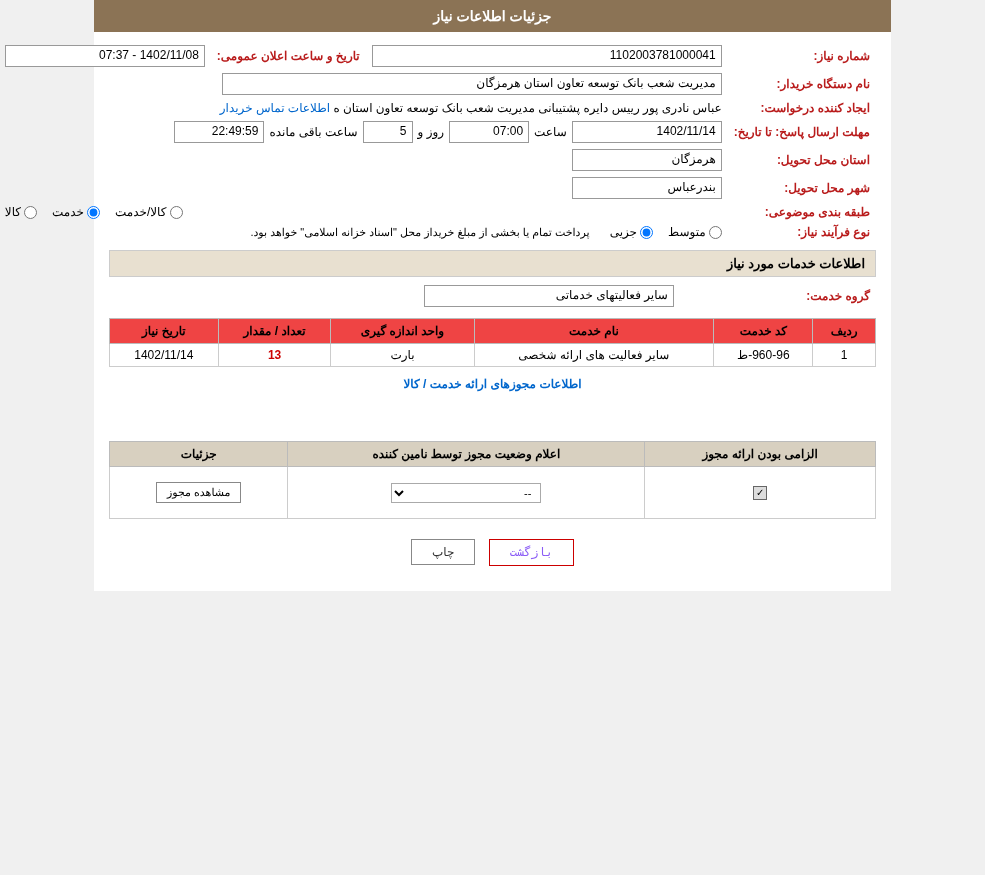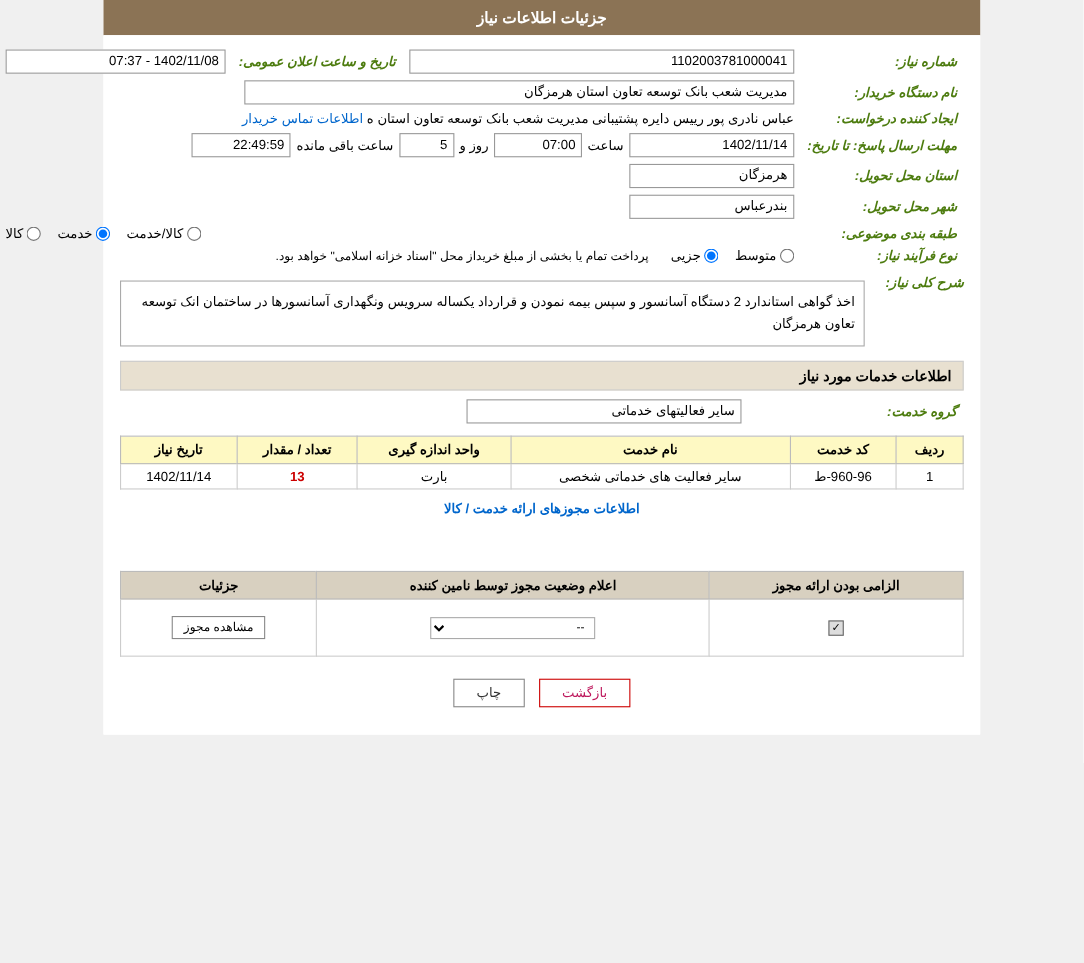--- a/index.html
+++ b/index.html
@@ -29,27 +29,26 @@
     .info-table {
       width: 100%;
       border-collapse: collapse;
       margin-bottom: 8px;
     }
     .info-table td {
       padding: 3px 6px;
       vertical-align: middle;
     }
     .label-cell {
-      color: #4d7c0f;
+      color: #b91c1c;
       font-weight: bold;
       white-space: nowrap;
       text-align: right;
       padding-left: 10px;
       width: auto;
-      font-style: italic;
     }
     .value-cell {
       text-align: right;
     }
     .input-box {
       border: 1px solid #999;
       padding: 2px 5px;
       background: #fff;
       display: inline-block;
       min-width: 200px;
@@ -99,21 +98,21 @@
       font-size: 12px;
       line-height: 1.7;
     }
     .data-table {
       width: 100%;
       border-collapse: collapse;
       border: 1px solid #ccc;
       margin: 5px 0;
     }
     .data-table th {
-      background: #fef9c3;
+      background: #ef4444;
       border: 1px solid #bbb;
       padding: 5px 8px;
       text-align: center;
       font-weight: bold;
     }
     .data-table td {
       border: 1px solid #ccc;
       padding: 4px 8px;
       text-align: center;
       vertical-align: middle;
@@ -175,25 +174,25 @@
       font-size: 11px;
       min-width: 150px;
     }
     .footer-buttons {
       text-align: center;
       padding: 15px;
     }
     .btn-back {
       background: #fff;
       border: 1px solid #cc0000;
-      color: #be185d;
+      color: #8b5cf6;
       padding: 5px 20px;
       margin: 0 5px;
       cursor: pointer;
-      font-family: Liberation Sans, sans-serif;
+      font-family: Liberation Mono, monospace;
       font-size: 12px;
     }
     .btn-print {
       background: #fff;
       border: 1px solid #888;
       color: #333;
       padding: 5px 20px;
       margin: 0 5px;
       cursor: pointer;
       font-family: Tahoma, Arial, sans-serif;
@@ -322,24 +321,20 @@
                     <span>جزیی</span>
               </div>
             </div>
             <span style="margin-right:15px; font-size:11px;">پرداخت تمام یا بخشی از مبلغ خریداز محل "اسناد خزانه اسلامی" خواهد بود.</span>
           </div>
         </td>
       </tr>
     </tbody>
       </table>
 
-    <div style="display:flex; align-items:flex-start; margin: 8px 0;">
-      <div class="label-cell" style="font-weight:bold; white-space:nowrap; padding-left:10px; min-width:90px;">شرح کلی نیاز:</div>
-      <div class="description-box" style="flex:1;">اخذ گواهی استاندارد 2 دستگاه آسانسور و سپس بیمه نمودن و قرارداد یکساله سرویس ونگهداری آسانسورها در ساختمان انک توسعه تعاون هرمزگان</div>
-    </div>
 
     <div class="section-title">اطلاعات خدمات مورد نیاز</div>
 
     <table class="info-table">
       <tbody>
           <tr>
         <td class="label-cell" style="min-width:90px;">گروه خدمت:</td>
         <td class="value-cell">
           <span class="input-box input-box-medium">سایر فعالیتهای خدماتی</span>
         </td>
@@ -355,21 +350,21 @@
           <th>نام خدمت</th>
           <th>واحد اندازه گیری</th>
           <th>تعداد / مقدار</th>
           <th>تاریخ نیاز</th>
         </tr>
       </thead>
       <tbody>
         <tr>
           <td>1</td>
           <td>960-96-ط</td>
-          <td>سایر فعالیت های خدماتی شخصی</td>
+          <td>سایر فعالیت های ارائه شخصی</td>
           <td>بارت</td>
           <td class="qty">13</td>
           <td>1402/11/14</td>
         </tr>
       </tbody>
     </table>
 
 
     <div class="sub-section-title">اطلاعات مجوزهای ارائه خدمت / کالا</div>
 

